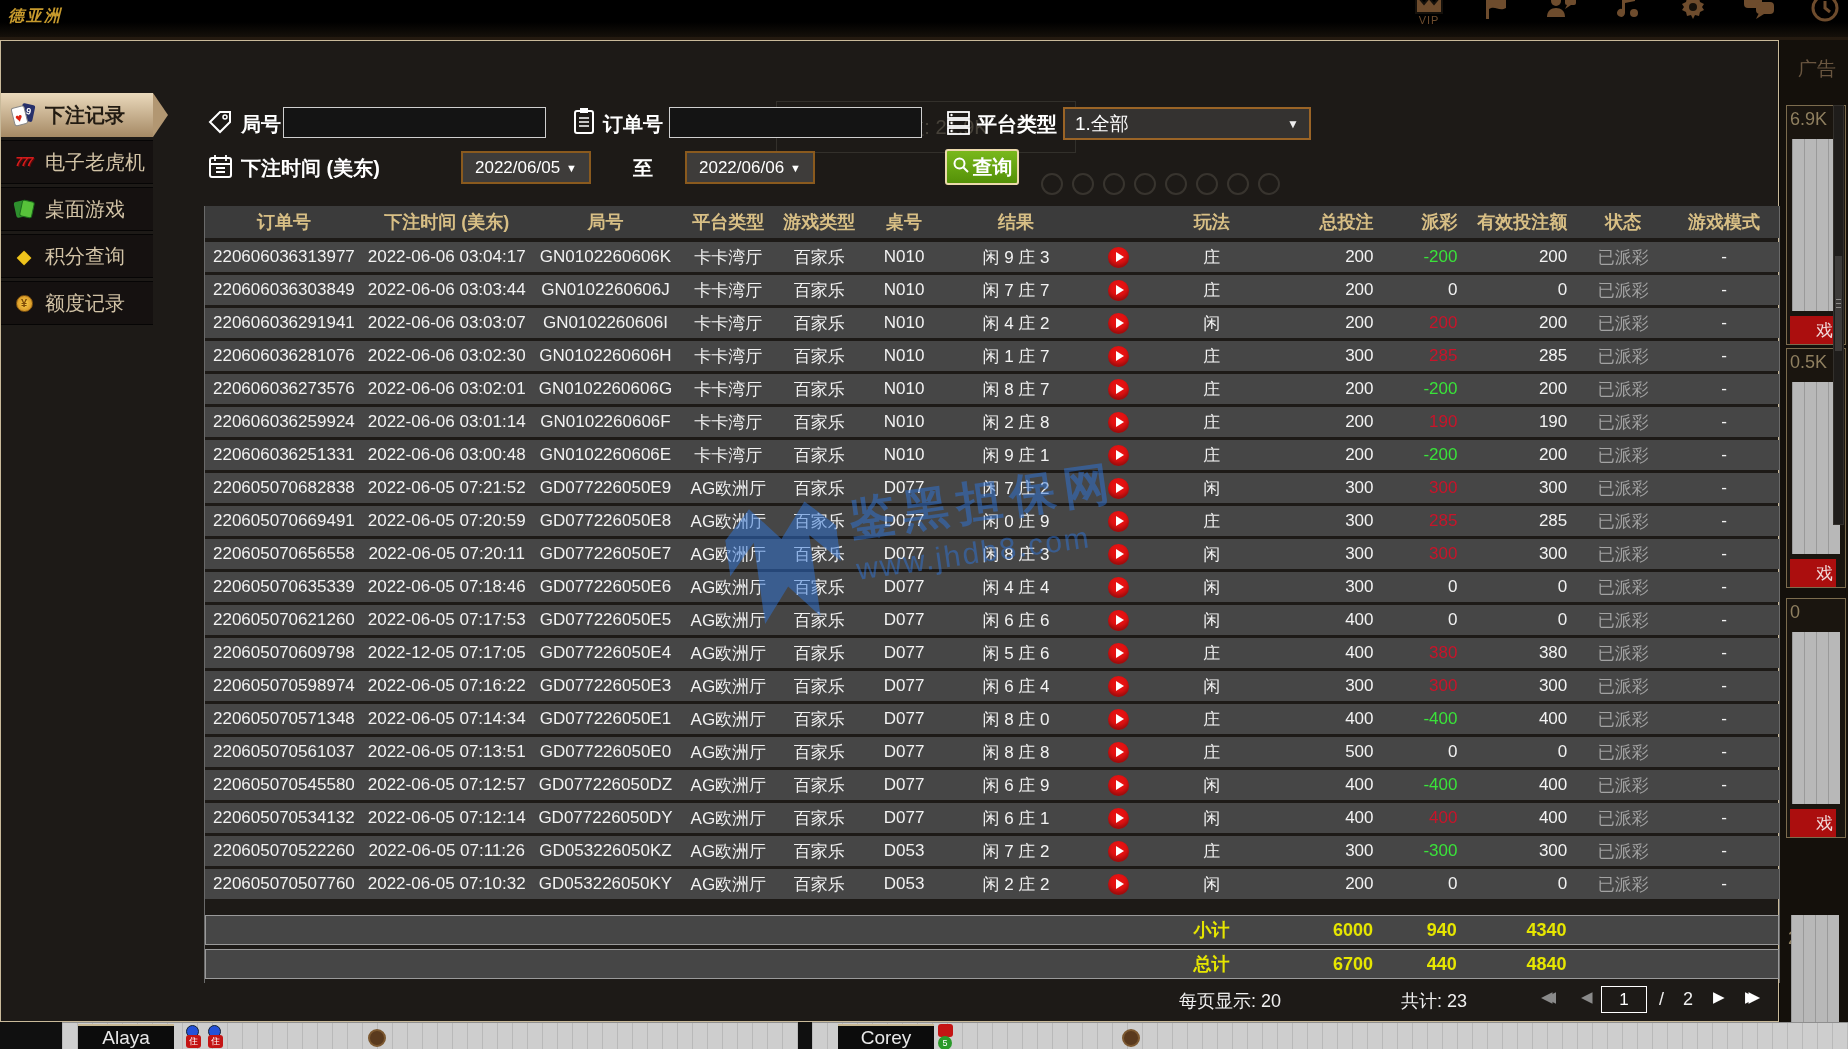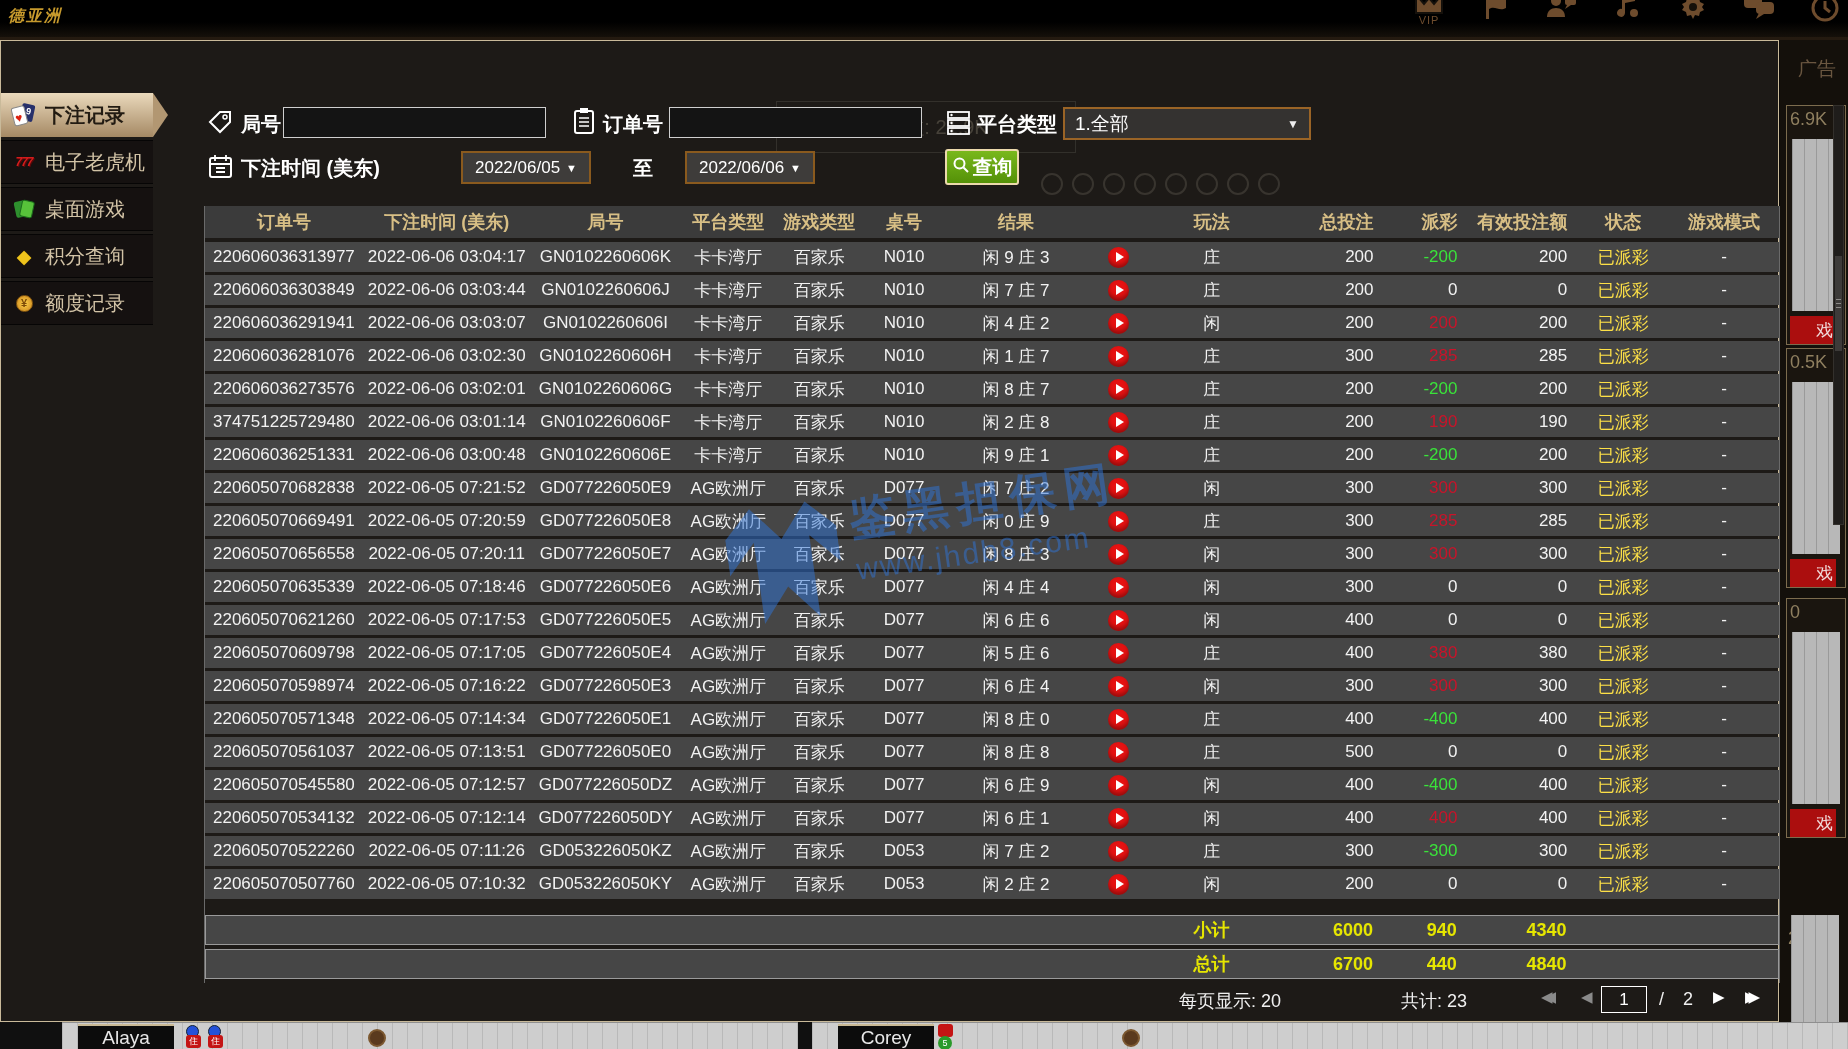--- a/index.html
+++ b/index.html
@@ -97,21 +97,21 @@
   .trow{height:30px;background:#464646;margin-bottom:3px;color:#f2f2f2;font-size:17px;}
   .frow{height:30px;background:#464646;margin-bottom:4px;border:1px solid #9a9a9a;color:#e6e600;font-weight:bold;font-size:18px;}
   .foot-gap{height:13px;}
   .cell{display:flex;align-items:center;justify-content:center;white-space:nowrap;overflow:hidden;}
   .c0{width:158px}.c1{width:168px}.c2{width:150px}.c3{width:96px}.c4{width:86px}.c5{width:84px}
   .c6{width:140px}.c7{width:66px}.c8{width:120px}.c9{width:112px}.c10{width:84px}.c11{width:110px}
   .c12{width:92px}.c13{width:110px}
   .num{justify-content:flex-end;padding-right:10px;}
   .pos{color:#c8142a;}
   .neg{color:#3ae23a;}
-  .status{color:#fde047;}
+  .status{color:#a3a3a3;}
   .playbtn{width:21px;height:21px;border-radius:50%;background:#e51212;display:flex;align-items:center;
     justify-content:center;cursor:pointer;box-shadow:inset 0 -3px 4px rgba(0,0,0,.35);}
   .playbtn .tri{width:0;height:0;border-left:8px solid #fff;border-top:5px solid transparent;
     border-bottom:5px solid transparent;margin-left:2px;}
 
   
   .pager{position:absolute;left:0;top:944px;width:1779px;height:32px;color:#f0f0f0;font-size:18px;}
   .pg-abs{position:absolute;top:4px;}
   .nav-ic{position:absolute;top:3px;font-size:15px;cursor:pointer;}
   .nav-dis{color:#8a8a8a;}
@@ -448,21 +448,21 @@
               </span>
             </div>
             <div class="cell c8">庄</div>
             <div class="cell c9 num">200</div>
             <div class="cell c10 num neg">-200</div>
             <div class="cell c11 num">200</div>
             <div class="cell c12 status">已派彩</div>
             <div class="cell c13">-</div>
           </div>
           <div class="trow">
-            <div class="cell c0">374751225729480</div>
+            <div class="cell c0">220606036259924</div>
             <div class="cell c1">2022-06-06 03:01:14</div>
             <div class="cell c2">GN0102260606F</div>
             <div class="cell c3">卡卡湾厅</div>
             <div class="cell c4">百家乐</div>
             <div class="cell c5">N010</div>
             <div class="cell c6">闲 2 庄 8</div>
             <div class="cell c7">
               <span class="playbtn">
                 <span class="tri"></span>
               </span>
@@ -589,21 +589,21 @@
             </div>
             <div class="cell c8">闲</div>
             <div class="cell c9 num">400</div>
             <div class="cell c10 num">0</div>
             <div class="cell c11 num">0</div>
             <div class="cell c12 status">已派彩</div>
             <div class="cell c13">-</div>
           </div>
           <div class="trow">
             <div class="cell c0">220605070609798</div>
-            <div class="cell c1">2022-06-05 07:17:05</div>
+            <div class="cell c1">2022-12-05 07:17:05</div>
             <div class="cell c2">GD077226050E4</div>
             <div class="cell c3">AG欧洲厅</div>
             <div class="cell c4">百家乐</div>
             <div class="cell c5">D077</div>
             <div class="cell c6">闲 5 庄 6</div>
             <div class="cell c7">
               <span class="playbtn">
                 <span class="tri"></span>
               </span>
             </div>

